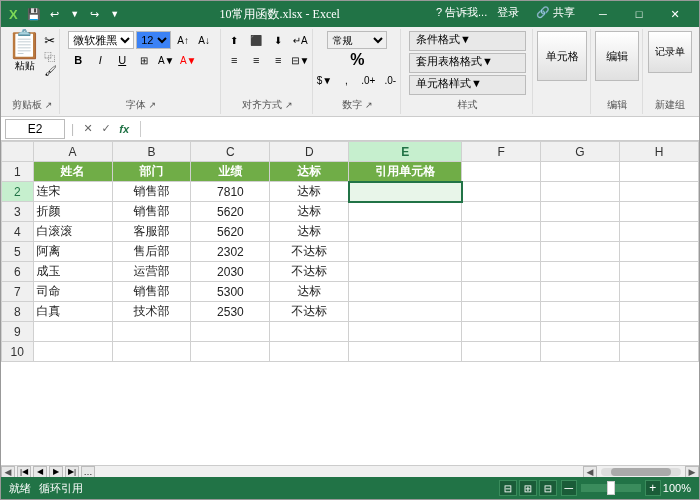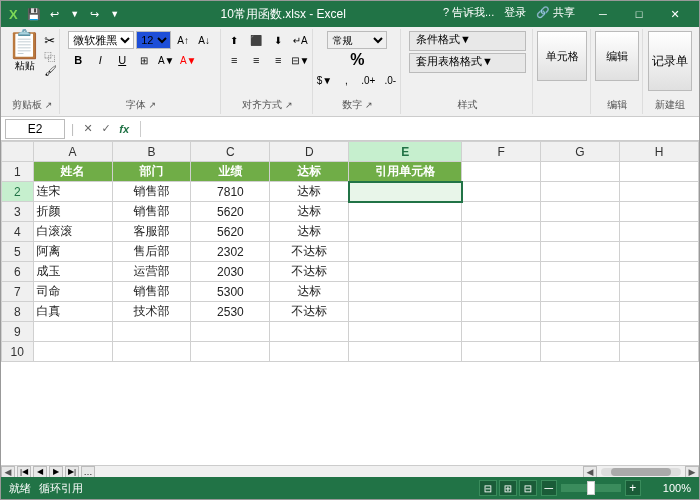--- a/index.html
+++ b/index.html
@@ -10,21 +10,21 @@
       background: #217346;
       color: white;
       height: 26px;
       display: flex;
       align-items: center;
       justify-content: space-between;
       padding: 0 8px;
       font-size: 12px;
     }
     .title-bar-left { display: flex; align-items: center; gap: 4px; }
-    .title-bar-center { flex: 1; text-align: center; font-size: 12px; }
+    .title-bar-center { flex: 1; text-align: center; font-size: 12px; font-family: Liberation Serif, serif; }
     .title-bar-right { display: flex; gap: 4px; }
 
     
     .ribbon-tabs {
       background: #217346;
       display: flex;
       height: 22px;
       align-items: flex-end;
       padding-left: 4px;
     }
@@ -59,21 +59,21 @@
       align-items: center;
       border-right: 1px solid #ddd;
       padding: 2px 6px;
       min-width: 50px;
     }
     .ribbon-group:last-child { border-right: none; }
     .ribbon-group-label { font-size: 10px; color: #555; margin-top: auto; padding-top: 2px; }
     .ribbon-group-content { display: flex; gap: 2px; align-items: center; flex: 1; }
     .font-row { display: flex; gap: 2px; align-items: center; }
     .font-select { width: 90px; height: 18px; font-size: 11px; border: 1px solid #bbb; background: white; }
-    .size-select { width: 36px; height: 18px; font-size: 11px; border: 1px solid #bbb; background: #1d4ed8; }
+    .size-select { width: 36px; height: 18px; font-size: 11px; border: 1px solid #bbb; background: #3b82f6; }
     .font-btn { width: 20px; height: 18px; border: 1px solid transparent; background: transparent; cursor: pointer; font-size: 11px; display: flex; align-items: center; justify-content: center; }
     .bold { font-weight: bold; }
     .italic { font-style: italic; }
     .underline { text-decoration: underline; }
 
     
     .formula-bar {
       display: flex;
       align-items: center;
       height: 24px;
@@ -255,21 +255,21 @@
         <div class="qat-btn">💾</div>
         <div class="qat-btn">↩</div>
         <div class="qat-btn" style="font-size:9px;">▼</div>
         <div class="qat-btn">↪</div>
         <div class="qat-btn" style="font-size:9px;">▼</div>
       </div>
     </div>
     <div class="title-bar-center">10常用函数.xlsx - Excel</div>
     <div class="title-bar-right">
       <div style="font-size:11px; cursor:pointer; color:white; margin-right:6px;">?  告诉我...</div>
-      <div style="font-size:11px; cursor:pointer; color:white; margin-right:6px;">登录</div>
+      <div style="font-size:11px; cursor:pointer; color:white; margin-right:13px;">登录</div>
       <div style="font-size:11px; cursor:pointer; color:white; margin-right:8px;">🔗 共享</div>
       <div class="win-btn">─</div>
       <div class="win-btn">□</div>
       <div class="win-btn close">✕</div>
     </div>
   </div>
 
 
   <div class="ribbon">
 
@@ -341,36 +341,37 @@
           <div class="font-btn" style="font-size:10px;">.0-</div>
         </div>
       </div>
       <div class="ribbon-group-label">数字 <span style="font-size:9px;">↗</span></div>
     </div>
 
     <div class="ribbon-group" style="min-width:130px;">
       <div style="display:flex;flex-direction:column;gap:2px;flex:1;width:100%;">
         <div class="style-btn">条件格式▼</div>
         <div class="style-btn">套用表格格式▼</div>
+        <div class="style-btn">单元格样式▼</div>
       </div>
       <div class="ribbon-group-label">样式</div>
     </div>
 
     <div class="ribbon-group" style="min-width:50px;">
       <div class="cell-big-btn">单元格</div>
       <div class="ribbon-group-label"></div>
     </div>
 
     <div class="ribbon-group" style="min-width:50px;">
       <div class="edit-big-btn">编辑</div>
       <div class="ribbon-group-label">编辑</div>
     </div>
 
     <div class="ribbon-group" style="min-width:50px;">
-      <div class="record-btn" style="font-size:12px; width:44px; height:60px;font-family:Liberation Mono, monospace;">记录单</div>
+      <div class="record-btn" style="font-size:10px; width:44px; height:42px;font-family:Liberation Mono, monospace;">记录单</div>
       <div class="ribbon-group-label">新建组</div>
     </div>
   </div>
 
   <div class="formula-bar">
     <input class="cell-ref" value="E2" readonly="" style="">
     <div class="formula-divider">|</div>
     <div class="formula-icons">
       <div class="formula-icon">✕</div>
       <div class="formula-icon">✓</div>
@@ -562,18 +563,18 @@
         <div style="width:18px; height:16px; border:1px solid #3a8c5c; background:#1a5c38; cursor:pointer; display:flex; align-items:center; justify-content:center; font-size:10px;">⊟</div>
         <div style="width:18px; height:16px; border:1px solid #3a8c5c; background:#1a5c38; cursor:pointer; display:flex; align-items:center; justify-content:center; font-size:10px;">⊞</div>
         <div style="width:18px; height:16px; border:1px solid #3a8c5c; background:#1a5c38; cursor:pointer; display:flex; align-items:center; justify-content:center; font-size:10px;">⊟</div>
       </div>
       <div class="zoom-ctrl">
         <div class="zoom-btn">─</div>
         <div style="width:60px; height:8px; background:#3a8c5c; position:relative; margin:0 2px;">
           <div style="position:absolute; left:50%; top:-3px; width:8px; height:14px; background:white; border:1px solid #ccc; transform:translateX(-50%);"></div>
         </div>
         <div class="zoom-btn">+</div>
-        <span style="margin-left:20px;">100%</span>
+        <span style="margin-left:0;">100%</span>
       </div>
     </div>
   </div>
 
 </div>
 
 </body></html>

